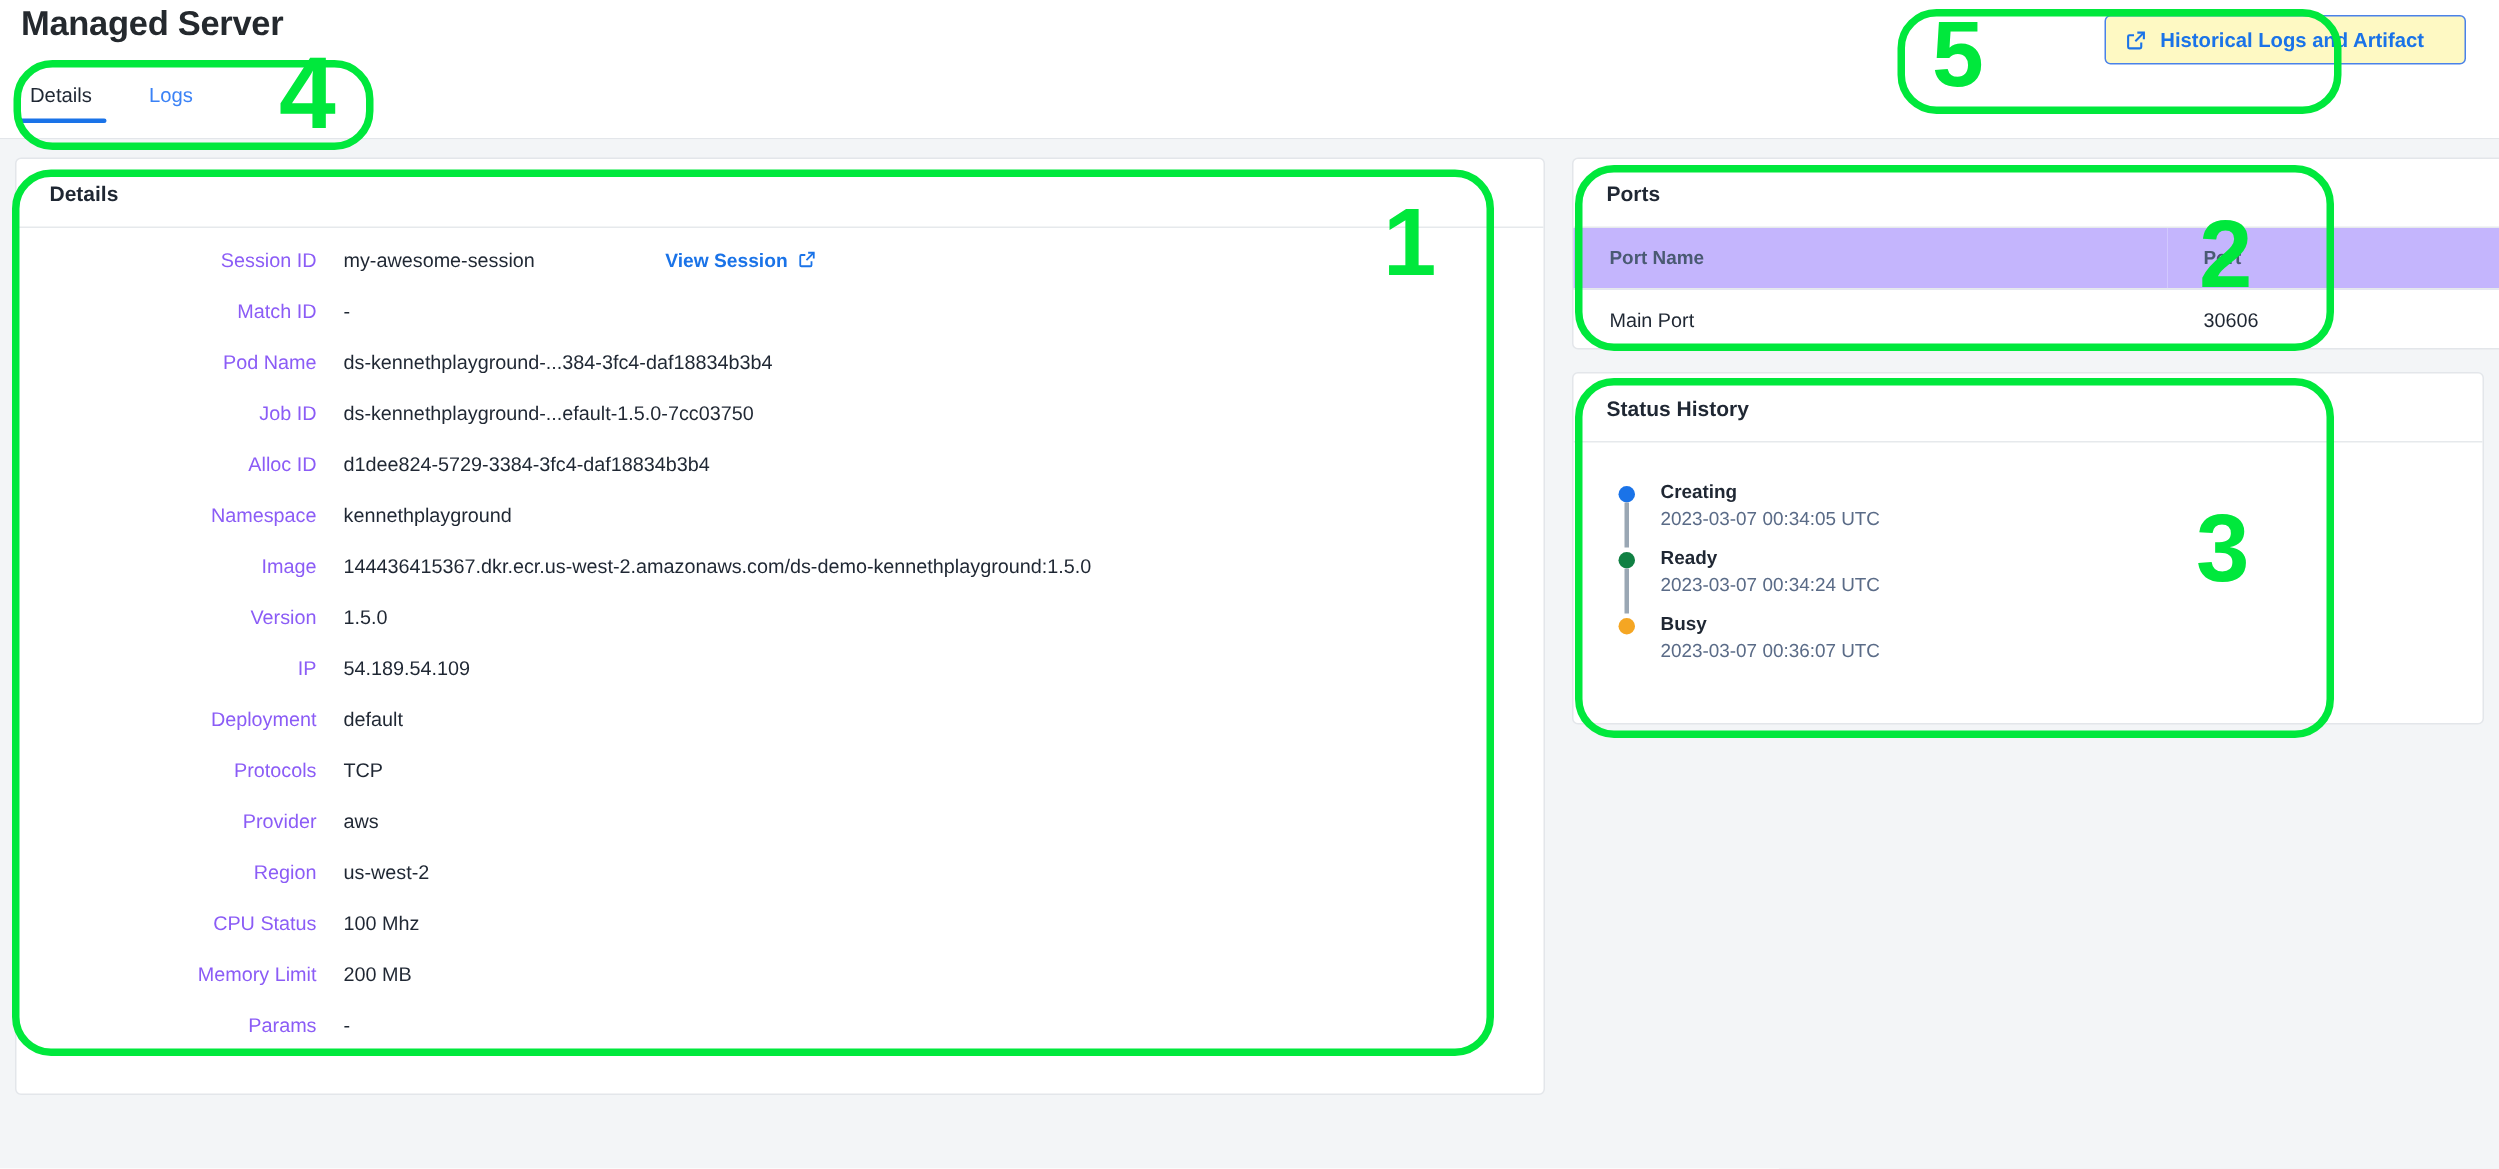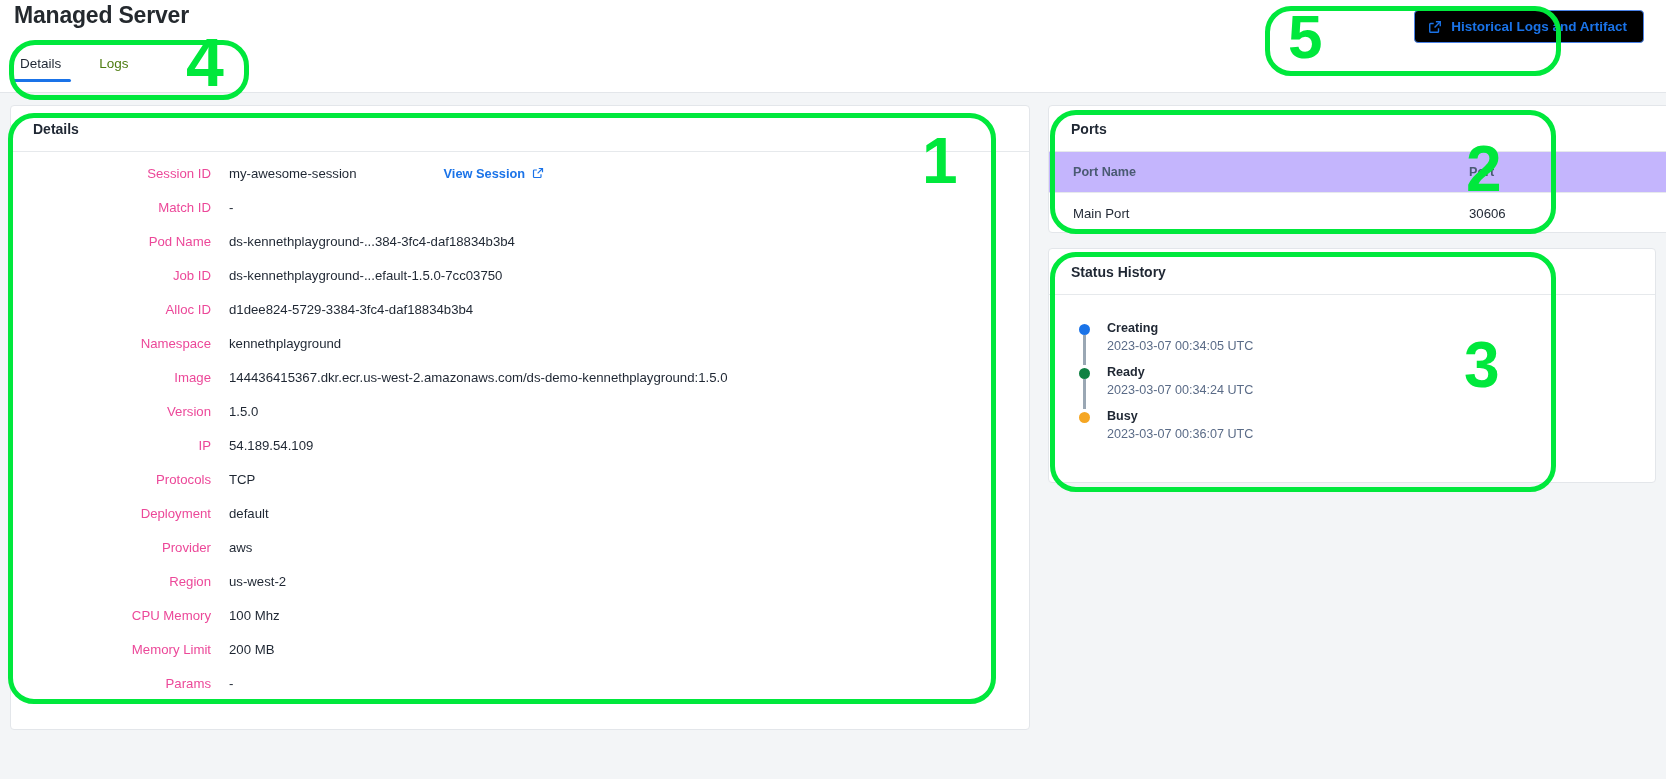--- a/index.html
+++ b/index.html
@@ -16,40 +16,40 @@
   .page-title {
     position: absolute; left: 14px; top: 2px;
     font-size: 23px; font-weight: bold; color: #24292e;
     letter-spacing: -0.2px;
   }
   .tabs {
     position: absolute; left: 14px; top: 55px;
     display: flex; gap: 26px; align-items: flex-end;
   }
   .tab {
-    font-size: 13.5px; color: #4d7c0f; padding-bottom: 11px;
+    font-size: 13.5px; color: #3b82f6; padding-bottom: 11px;
     cursor: pointer; position: relative; background: none; border: none;
     font-family: "Liberation Sans", sans-serif;
   }
   .tab.active { color: #1f2733; }
   .tab.active::after {
     content: ""; position: absolute; left: -2px; right: -4px; bottom: 0;
     height: 3px; background: #1a73e8; border-radius: 2px;
   }
   .header-rule {
     position: absolute; left: 0; right: 0; top: 92px; height: 1px; background: #e3e6ea;
   }
 
   
   .hist-btn {
     position: absolute; right: 22px; top: 10px;
     display: flex; align-items: center; gap: 9px;
-    padding: 8px 16px 8px 13px;
+    padding: 8px 27px 8px 13px;
     border: 1px solid #4a82e8; border-radius: 4px;
-    background: #000000; color: #1a73e8;
+    background: #fef9c3; color: #1a73e8;
     font-size: 13.5px; font-weight: bold; cursor: pointer;
     font-family: "Liberation Sans", sans-serif;
     white-space: nowrap;
     margin-left: 48px;
   }
   .ext-icon { display: inline-flex; width: 14px; height: 14px; }
 
   
   .content {
     position: absolute; left: 0; top: 93px; width: 1666px; height: 686px;
@@ -66,21 +66,21 @@
     padding: 15px 22px 14px 22px;
     border-bottom: 1px solid #e6e9ec;
   }
 
   
   #details-card { left: 10px; top: 12px; width: 1020px; height: 625px; }
   .detail-rows { padding: 14px 0 10px 0; }
   .detail-row { display: flex; align-items: baseline; height: 34px; }
   .detail-label {
     width: 218px; text-align: right; padding-right: 18px;
-    font-size: 13.2px; color: #ec4899;
+    font-size: 13.2px; color: #8b5cf6;
   }
   .detail-value {
     font-size: 13.2px; color: #1f2733;
     display: flex; align-items: center; gap: 4px;
   }
   .view-link {
     color: #1a73e8; font-size: 12.8px; font-weight: bold;
     margin-left: 83px; display: inline-flex; align-items: center; gap: 7px;
     cursor: pointer; text-decoration: none;
   }
@@ -212,45 +212,45 @@
               <span>1.5.0</span>
             </div>
           </div>
           <div class="detail-row">
             <div class="detail-label">IP</div>
             <div class="detail-value">
               <span>54.189.54.109</span>
             </div>
           </div>
           <div class="detail-row">
+            <div class="detail-label">Deployment</div>
+            <div class="detail-value">
+              <span>default</span>
+            </div>
+          </div>
+          <div class="detail-row">
             <div class="detail-label">Protocols</div>
             <div class="detail-value">
               <span>TCP</span>
             </div>
           </div>
           <div class="detail-row">
-            <div class="detail-label">Deployment</div>
-            <div class="detail-value">
-              <span>default</span>
-            </div>
-          </div>
-          <div class="detail-row">
             <div class="detail-label">Provider</div>
             <div class="detail-value">
               <span>aws</span>
             </div>
           </div>
           <div class="detail-row">
             <div class="detail-label">Region</div>
             <div class="detail-value">
               <span>us-west-2</span>
             </div>
           </div>
           <div class="detail-row">
-            <div class="detail-label">CPU Memory</div>
+            <div class="detail-label">CPU Status</div>
             <div class="detail-value">
               <span>100 Mhz</span>
             </div>
           </div>
           <div class="detail-row">
             <div class="detail-label">Memory Limit</div>
             <div class="detail-value">
               <span>200 MB</span>
             </div>
           </div>

